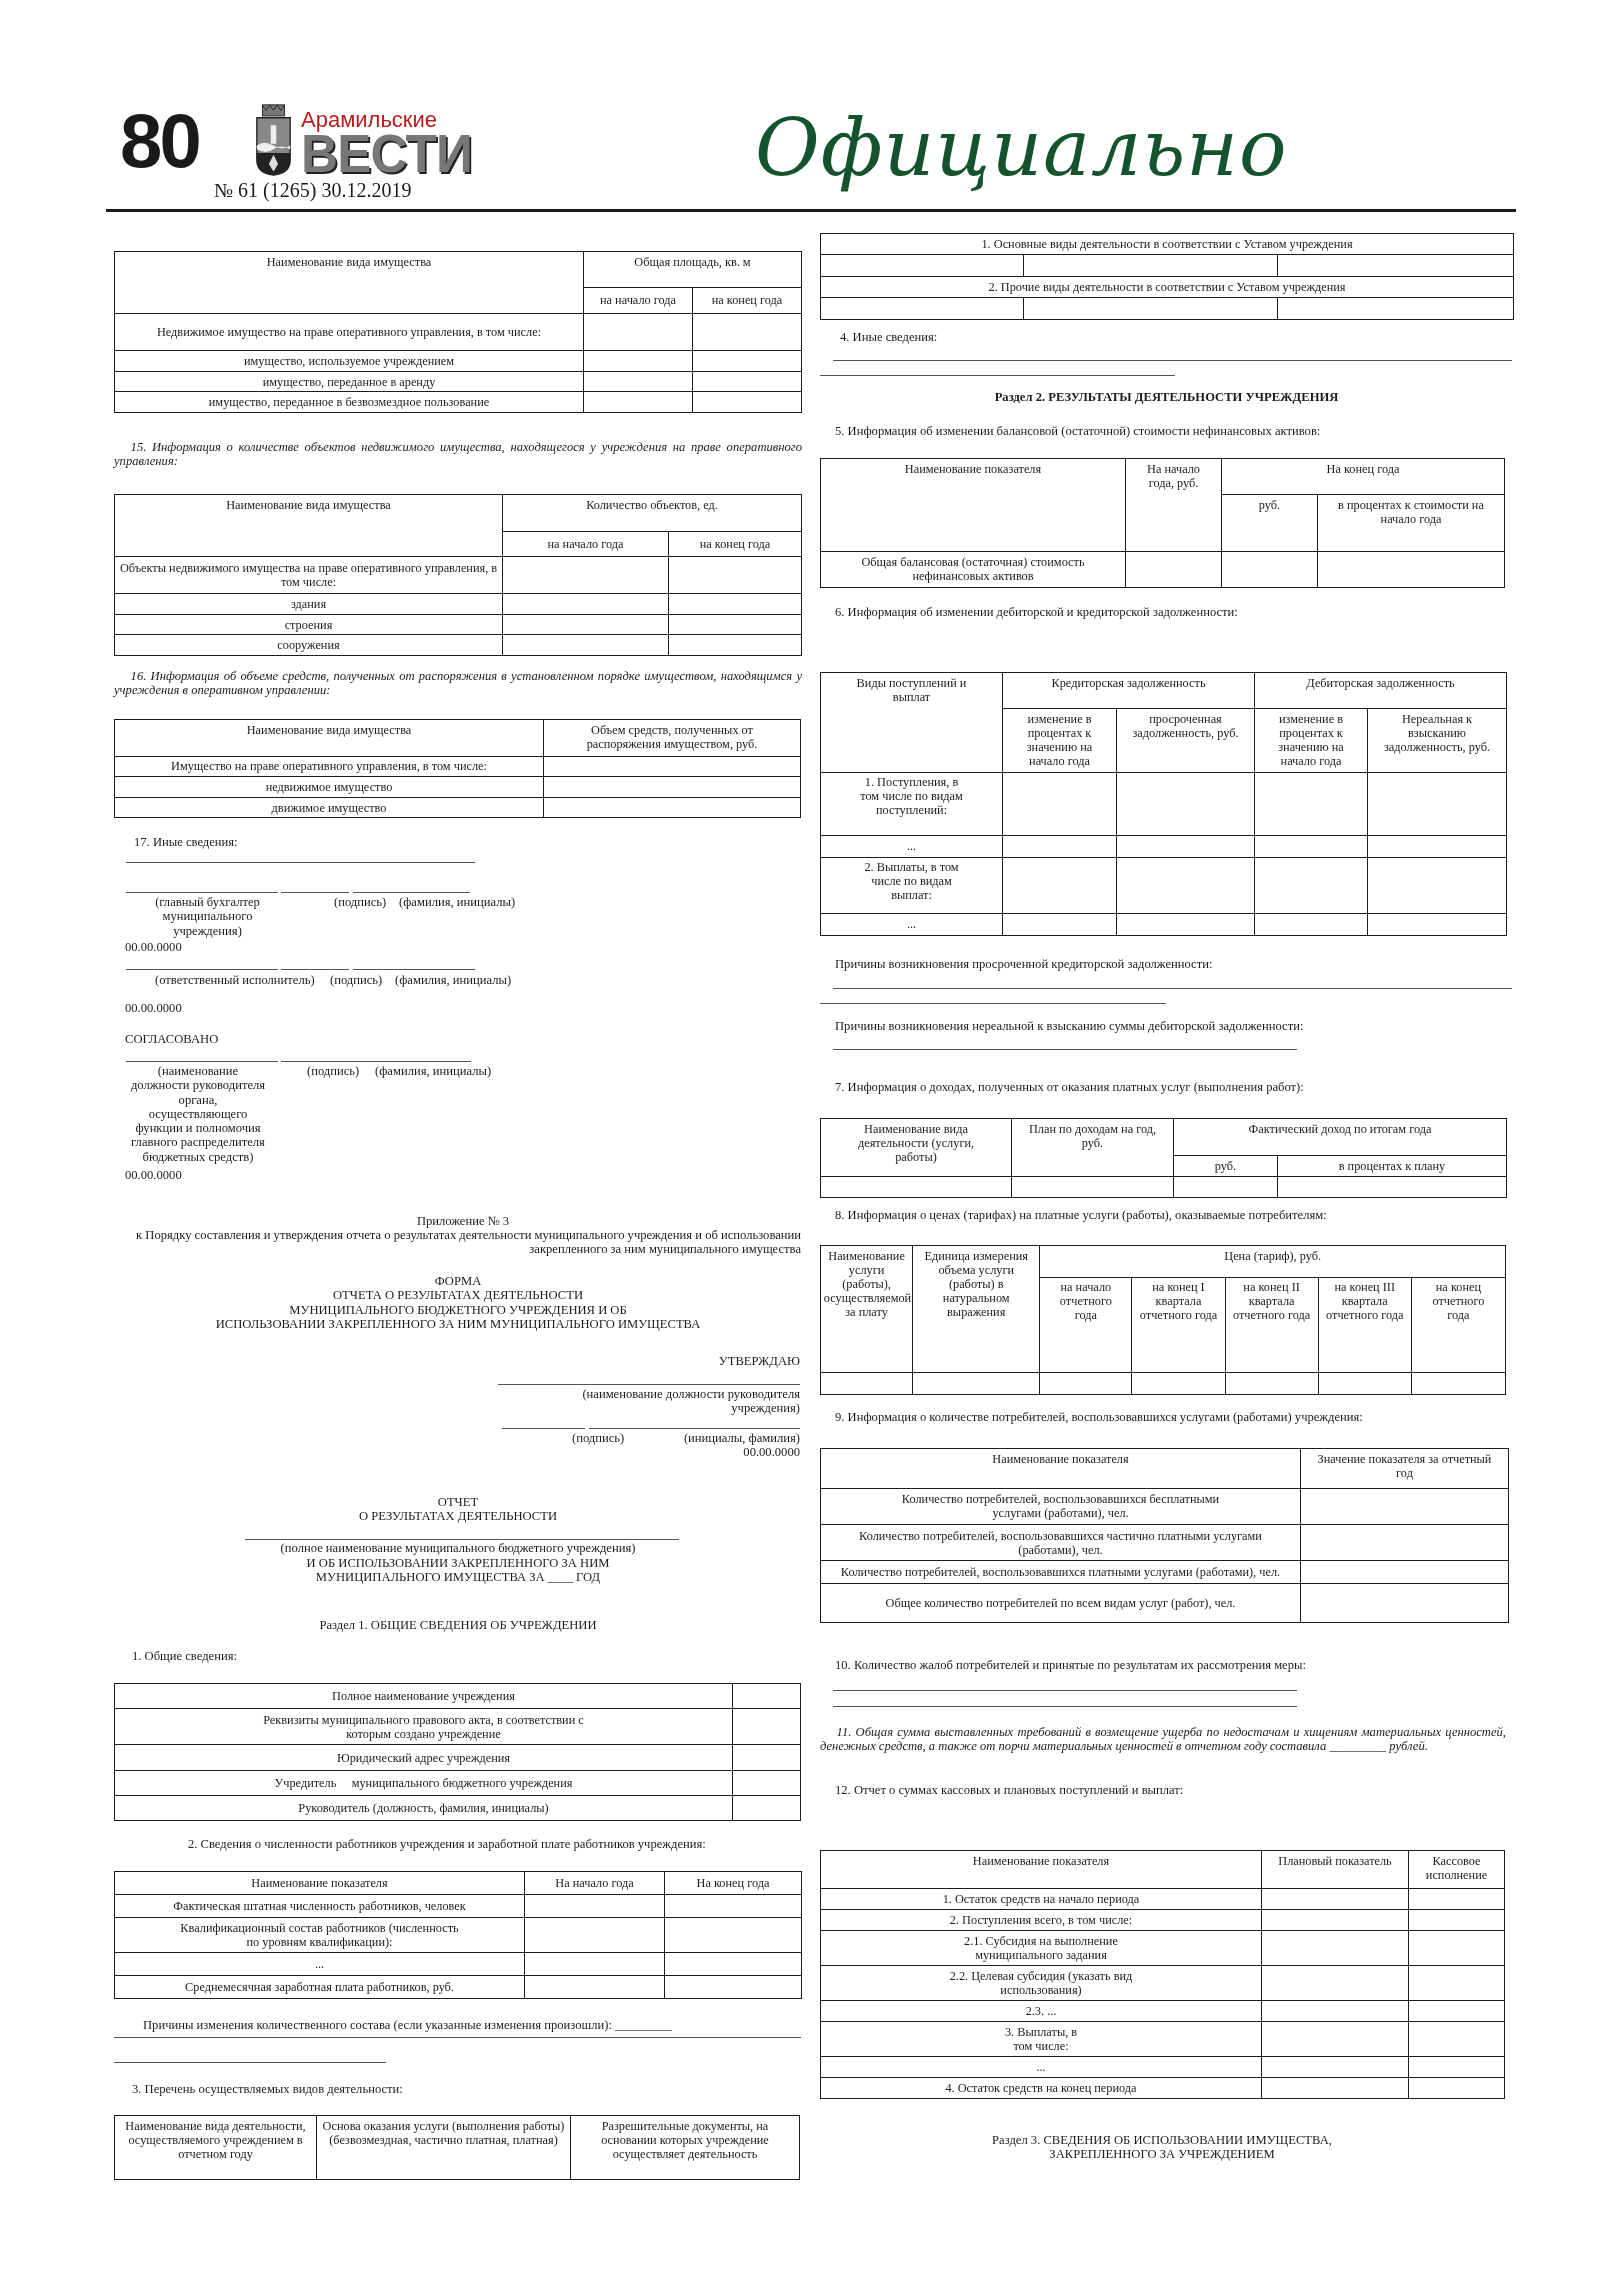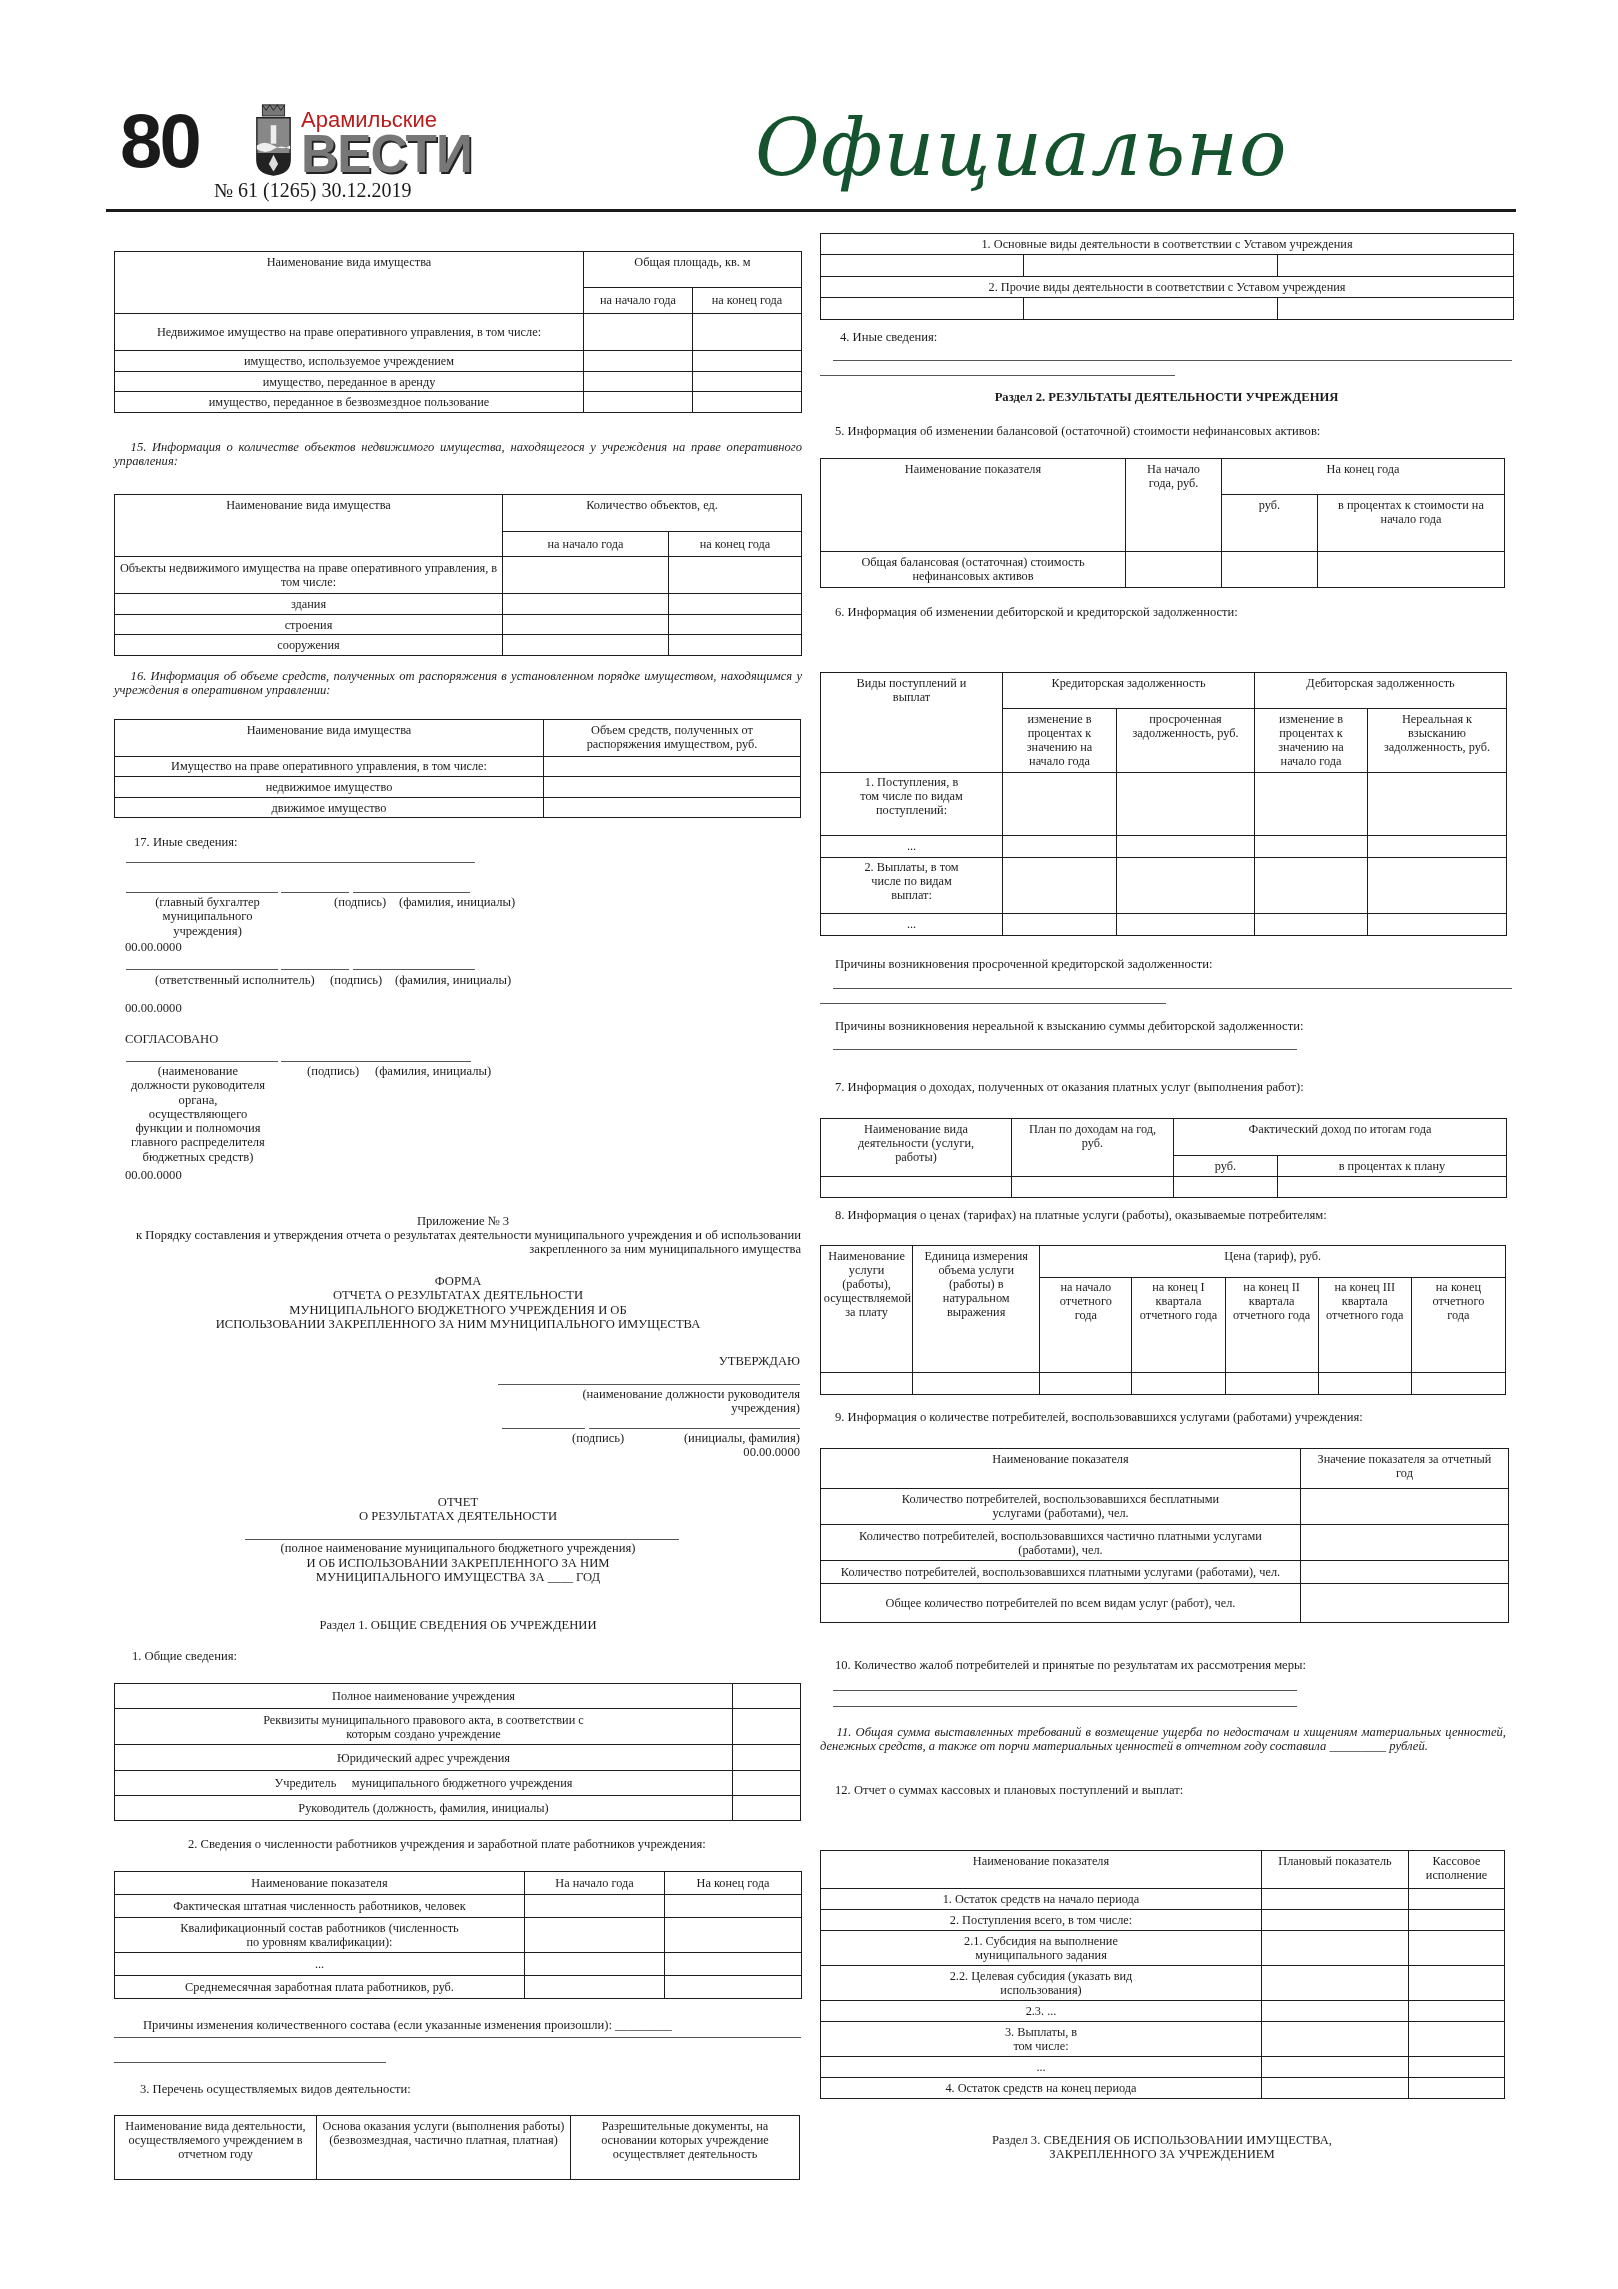--- a/index.html
+++ b/index.html
@@ -280,21 +280,21 @@
         <td></td>
         <td></td>
       </tr>
 </tbody>
   </table>
 
 <div class="abs txt" style="left:143px;top:2018px;">Причины изменения количественного состава (если указанные изменения произошли): _________</div>
 <div class="abs uline" style="left:114px;top:2037px;width:687px;"></div>
 <div class="abs uline" style="left:114px;top:2062px;width:272px;"></div>
 
-<div class="abs txt" style="left:140px;top:2082px;">3. Перечень осуществляемых видов деятельности:</div>
+<div class="abs txt" style="left:132px;top:2082px;">3. Перечень осуществляемых видов деятельности:</div>
 
 <table class="frm" style="left:114px;top:2115px;width:685px;">
   <colgroup>
       <col style="width:202px">
       <col style="width:254px">
       <col style="width:229px">
     </colgroup>
   <tbody>
       <tr>
         <td style="height:57px">Наименование вида деятельности, осуществляемого учреждением в отчетном году</td>

